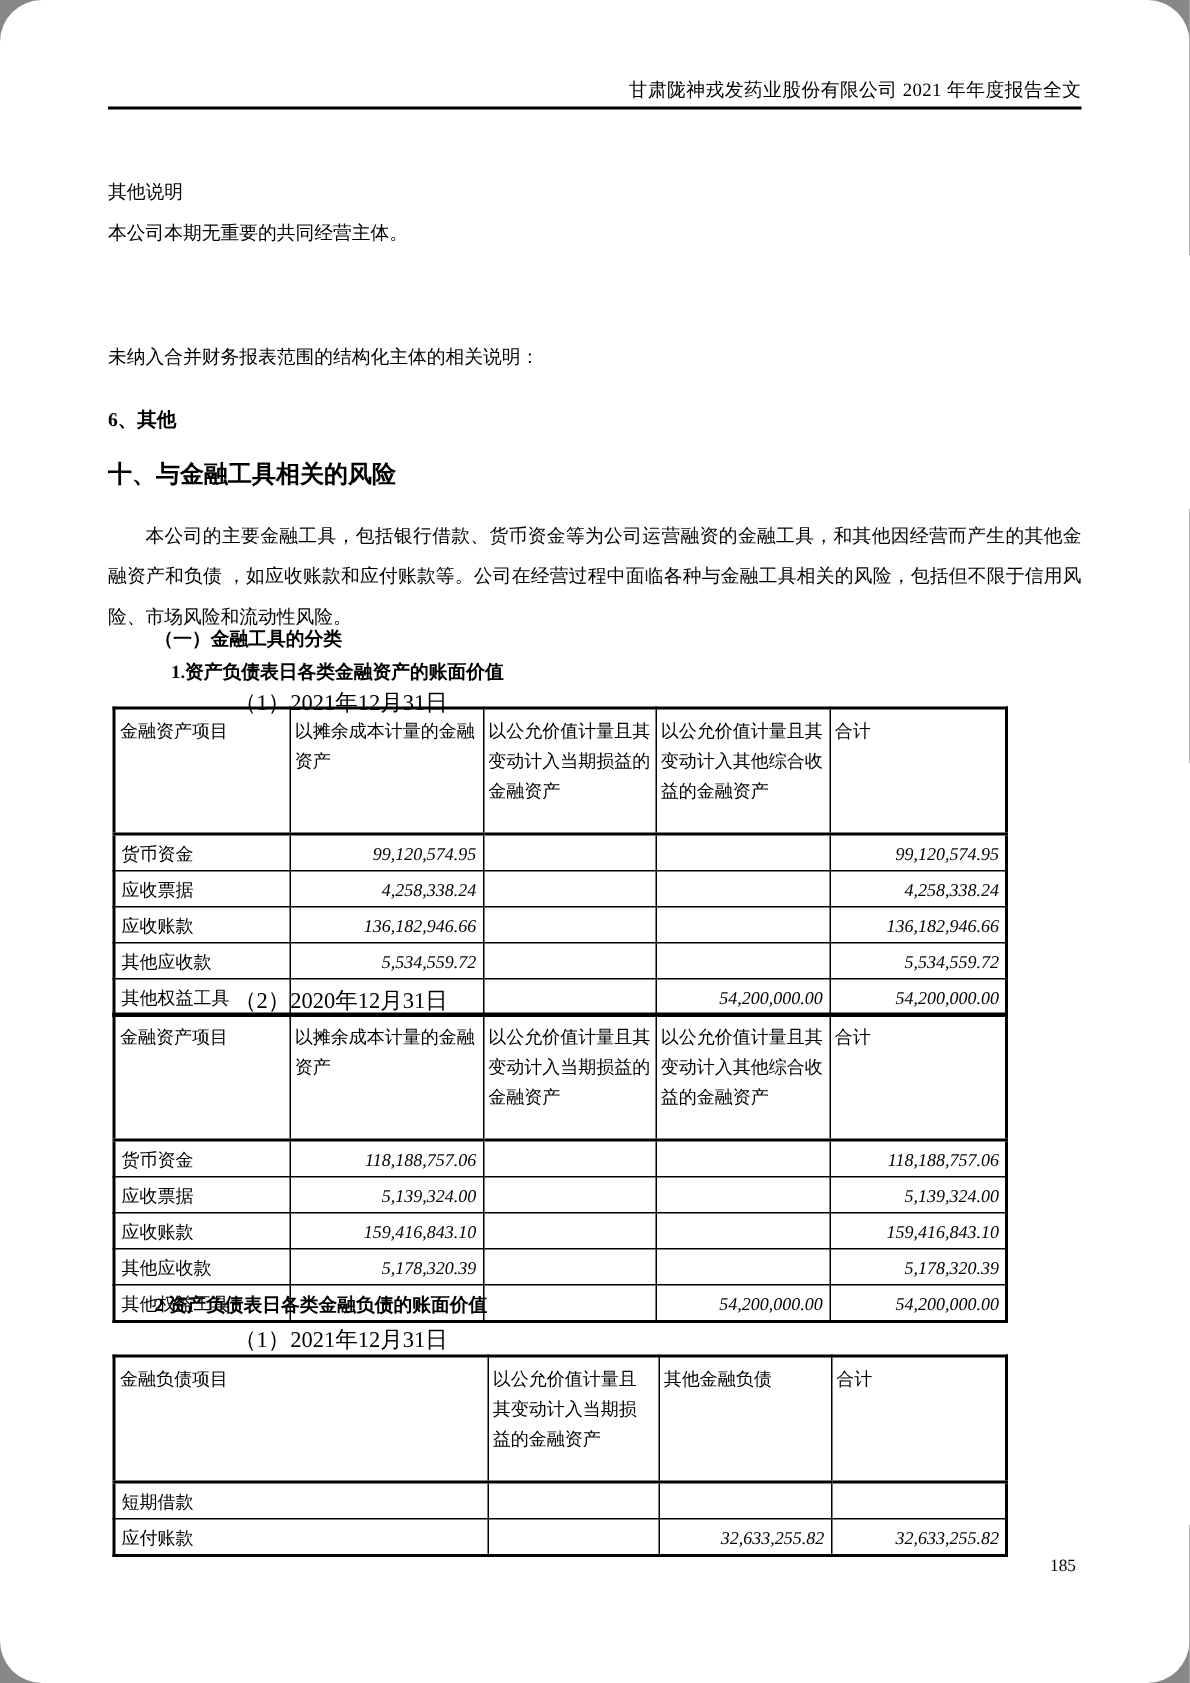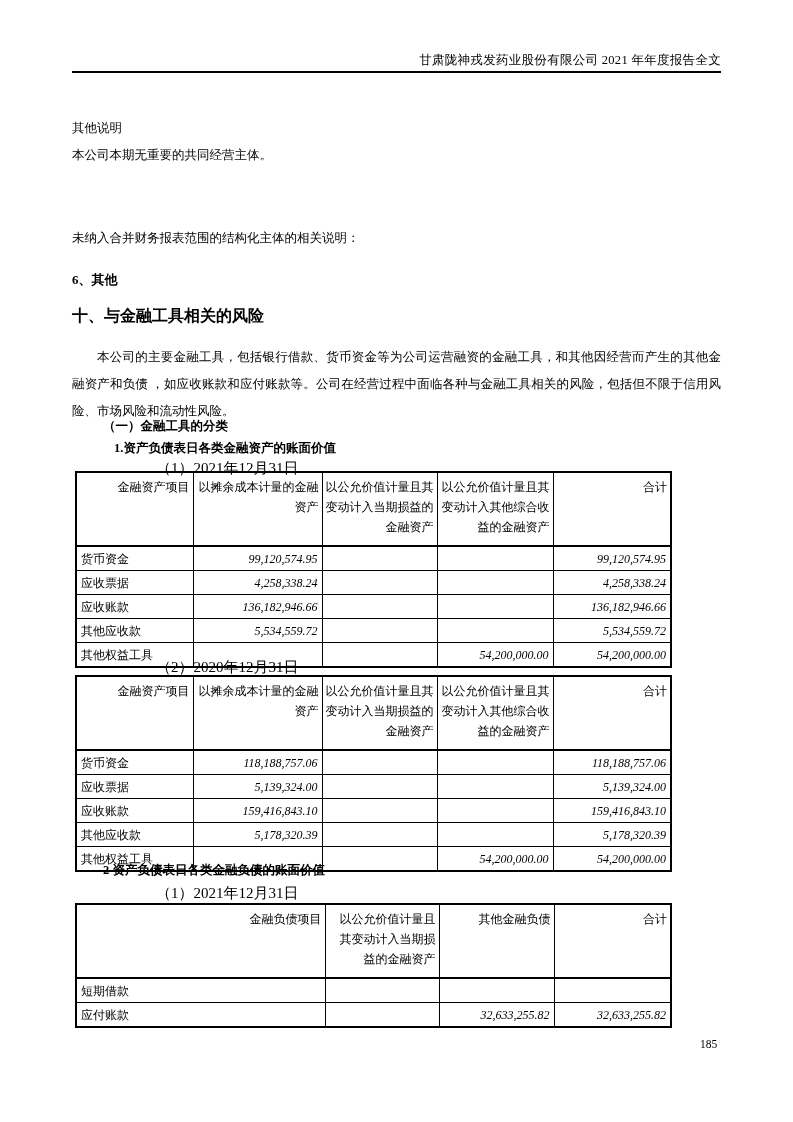--- a/index.html
+++ b/index.html
@@ -2,20 +2,21 @@
 <html><head>
 <meta charset="utf-8">
 <style>
   html,body{margin:0;padding:0;background:#888;}
   .page{
     position:relative;
     width:793px;height:1122px;
     background:#fff;color:#000;
     font-family:"Liberation Serif","DejaVu Serif",serif;
     overflow:hidden;
+    border-radius:28px;
   }
   .abs{position:absolute;}
   .hdr-title{top:52px;right:72px;font-size:12.5px;letter-spacing:.3px;}
   .hdr-rule{top:71px;left:72px;width:649px;height:0;border-top:2px solid #000;}
   .bodyline{left:72px;font-size:12.5px;}
   .h-bold{left:72px;font-size:13px;font-weight:bold;}
   .h-big{left:72px;font-size:16px;font-weight:bold;}
   .para{
     top:344px;left:72px;width:649px;
     font-size:12.5px;line-height:27px;text-align:justify;text-indent:2em;
@@ -25,22 +26,22 @@
   .caption{left:108px;font-size:15px;margin-left:48px;}
   table.fin{
     position:absolute;left:75px;width:595px;
     border-collapse:collapse;table-layout:fixed;
     font-size:12px;
   }
   table.fin, table.fin th, table.fin td{border:1px solid #000;}
   table.fin{border:2px solid #000;}
   table.fin th{
     border-bottom:2px solid #000;
-    font-weight:normal;text-align:right;vertical-align:top;
-    padding:4px 3px 8px 3px;line-height:20px;height:60px;
+    font-weight:normal;text-align:left;vertical-align:top;
+    padding:4px 3px 18px 3px;line-height:20px;height:60px;
   }
   table.fin td{
     border-top:1.5px solid #000;
     padding:2px 4px;height:19px;line-height:18px;
     overflow:hidden;white-space:nowrap;
   }
   td.lbl{text-align:left;}
   td.num{text-align:right;font-style:italic;}
   table.liab th{height:58px;}
   .pageno{top:1038px;left:700px;font-size:11.5px;}

